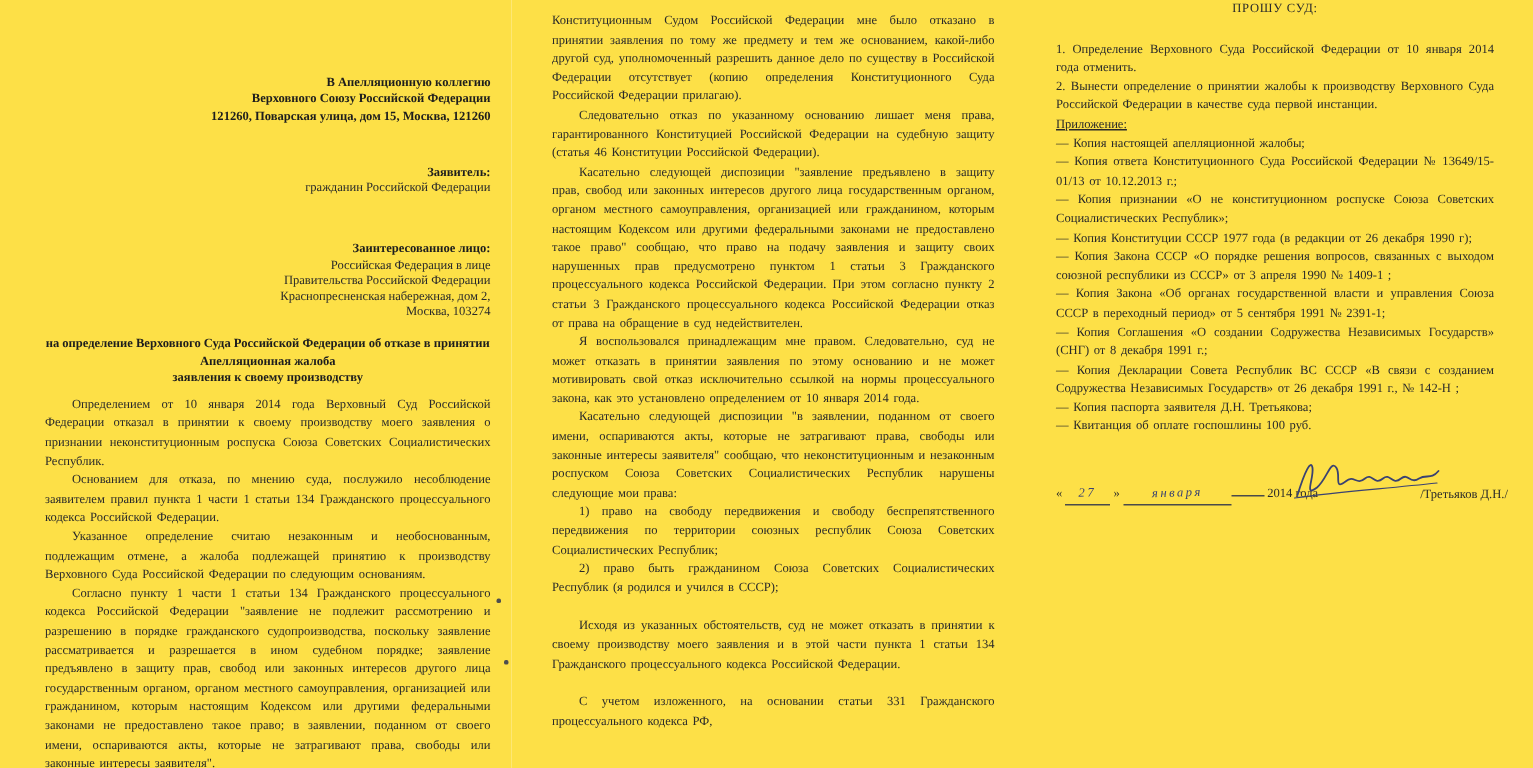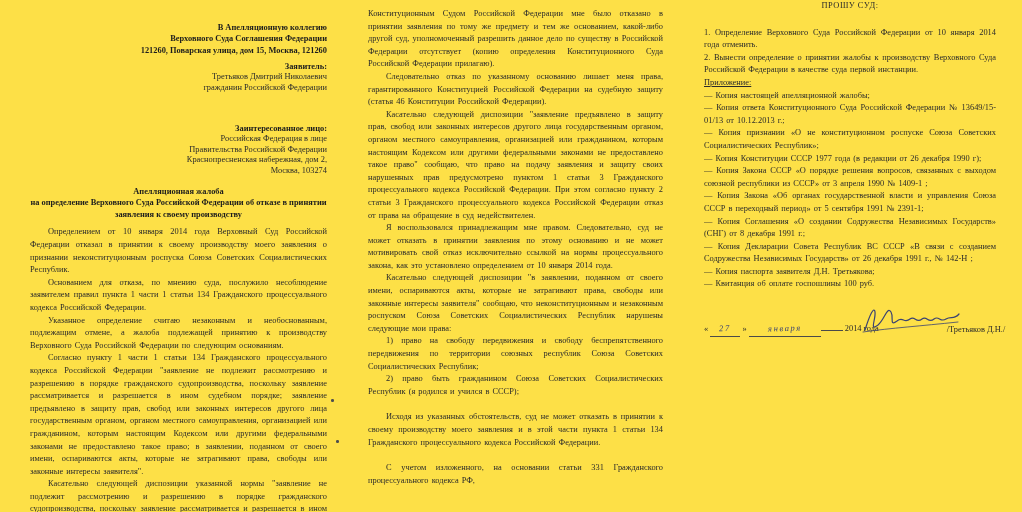--- a/index.html
+++ b/index.html
@@ -11,21 +11,21 @@
   .page { position:absolute; top:0; height:512px; background:#fde047; }
   #page1 { left:0;   width:341px; }
   #page2 { left:341px; width:341px; }
   #page3 { left:682px; width:340px; }
   .inner { font-size:8.4px; line-height:12.6px; }
   #page1 .inner { padding:22px 14px 0 30px; }
   #page2 .inner { padding:8px 19px 0 27px; }
   #page3 .inner { padding:0 26px 0 22px; }
 
   .addr-block { text-align:right; line-height:10.6px; }
-  .addr-bold { font-weight:bold; color:#1d1d1d; }
+  .addr-bold { font-weight:bold; color:#1d1d1d;margin-top:27px; }
   .court-block { line-height:11.3px; margin-bottom:6px; }
   .party-block { margin-top:5px; }
   .party-gap   { margin-top:30px; }
 
   .doc-title { text-align:center; font-weight:bold; color:#1d1d1d;
                line-height:11.6px; margin-top:9px; margin-bottom:6px; }
 
   .body-text p { margin:0; text-indent:18px; text-align:justify; word-spacing:1px; }
   .body-text p.noindent { text-indent:0; }
   .gap-before { margin-top:13px !important; }
@@ -50,38 +50,37 @@
 </style>
 </head>
 <body>
 
 <div class="canvas">
 
   <div class="page" id="page1">
     <div class="inner">
       <div class="addr-block court-block addr-bold">
         <div>В Апелляционную коллегию</div>
-        <div>Верховного Суда Соглашения Федерации</div>
+        <div>Верховного Союзу Российской Федерации</div>
         <div>121260, Поварская улица, дом 15, Москва, 121260</div>
       </div>
       <div class="addr-block party-block">
         <div class="addr-bold">Заявитель:</div>
-        <div>Третьяков Дмитрий Николаевич</div>
         <div>гражданин Российской Федерации</div>
       </div>
       <div class="addr-block party-gap">
         <div class="addr-bold">Заинтересованное лицо:</div>
         <div>Российская Федерация в лице</div>
         <div>Правительства Российской Федерации</div>
         <div>Краснопресненская набережная, дом 2,</div>
         <div>Москва, 103274</div>
       </div>
       <div class="doc-title">
+        <div>на определение Верховного Суда Российской Федерации об отказе в принятии</div>
         <div>Апелляционная жалоба</div>
-        <div>на определение Верховного Суда Российской Федерации об отказе в принятии</div>
         <div>заявления к своему производству</div>
       </div>
       <div class="body-text">
         <p>Определением от 10 января 2014 года Верховный Суд Российской Федерации отказал в принятии к своему производству моего заявления о признании неконституционным роспуска Союза Советских Социалистических Республик.</p>
         <p>Основанием для отказа, по мнению суда, послужило несоблюдение заявителем правил пункта 1 части 1 статьи 134 Гражданского процессуального кодекса Российской Федерации.</p>
         <p>Указанное определение считаю незаконным и необоснованным, подлежащим отмене, а жалоба подлежащей принятию к производству Верховного Суда Российской Федерации по следующим основаниям.</p>
         <p>Согласно пункту 1 части 1 статьи 134 Гражданского процессуального кодекса Российской Федерации "заявление не подлежит рассмотрению и разрешению в порядке гражданского судопроизводства, поскольку заявление рассматривается и разрешается в ином судебном порядке; заявление предъявлено в защиту прав, свобод или законных интересов другого лица государственным органом, органом местного самоуправления, организацией или гражданином, которым настоящим Кодексом или другими федеральными законами не предоставлено такое право; в заявлении, поданном от своего имени, оспариваются акты, которые не затрагивают права, свободы или законные интересы заявителя".</p>
         <p>Касательно следующей диспозиции указанной нормы "заявление не подлежит рассмотрению и разрешению в порядке гражданского судопроизводства, поскольку заявление рассматривается и разрешается в ином судебном порядке" сообщаю, что</p>
       </div>
     </div>

